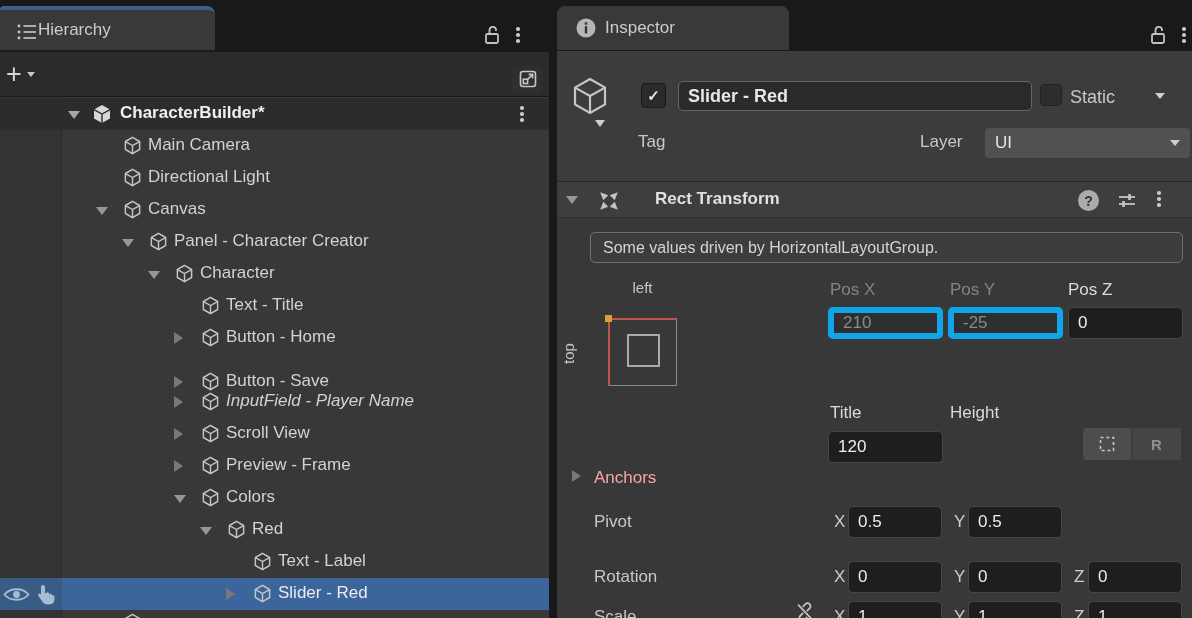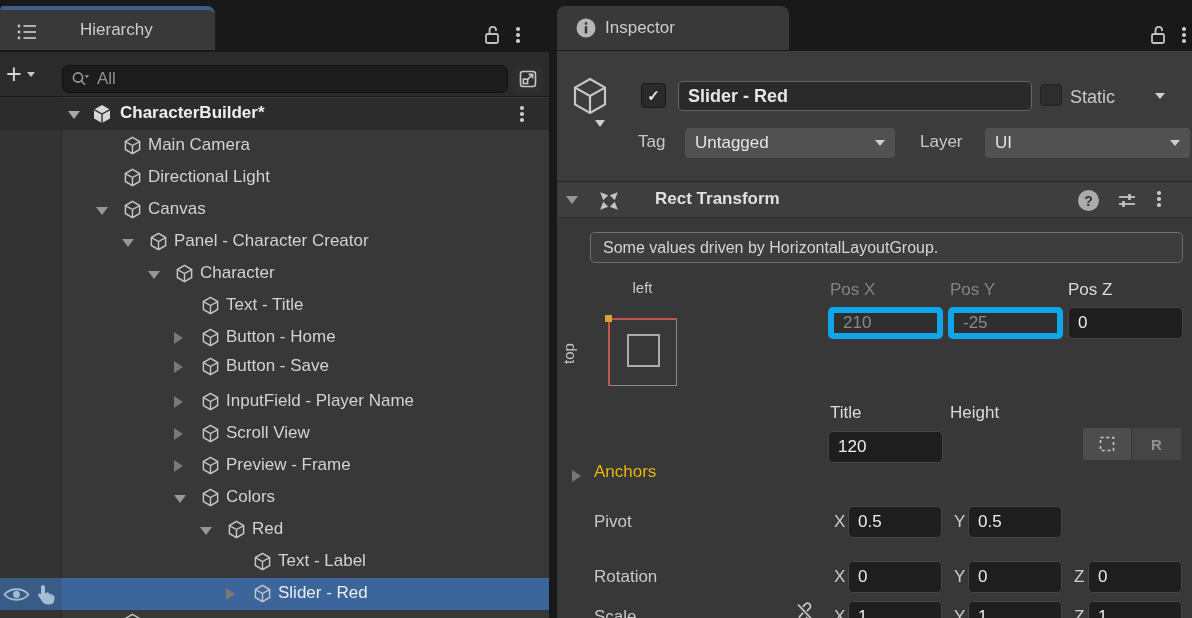--- a/index.html
+++ b/index.html
@@ -10,21 +10,21 @@
   .abs{position:absolute;}
   .kebab{display:flex;flex-direction:column;gap:2.5px;align-items:center;}
   .kebab i{width:3.5px;height:3.5px;border-radius:50%;background:#C8C8C8;}
   .caret{width:0;height:0;border-left:5px solid transparent;border-right:5px solid transparent;border-top:6px solid #CFCFCF;}
   .tri-open{width:0;height:0;border-left:6.5px solid transparent;border-right:6.5px solid transparent;border-top:8px solid #979797;}
   .tri-closed{width:0;height:0;border-top:6px solid transparent;border-bottom:6px solid transparent;border-left:9px solid #787878;}
 
   
   .hpanel{position:absolute;left:0;top:0;width:549px;height:618px;background:#191919;}
   .htab{position:absolute;left:0;top:6px;width:215px;height:44px;background:#393939;
-        border-top:4px solid #3D5E86;border-radius:4px 8px 0 0;display:flex;align-items:center;padding-left:42px;}
+        border-top:4px solid #3D5E86;border-radius:4px 8px 0 0;display:flex;align-items:center;}
   .tab-label{font-size:17px;color:#CCCCCC;margin-left:8px;}
   .tabbar-icons{position:absolute;top:24px;display:flex;align-items:center;gap:14px;}
   .toolbar{position:absolute;left:0;top:50px;width:549px;height:46px;background:#2B2B2B;border-top:2px solid #191919;}
   .plusbtn{position:absolute;left:6px;top:6px;width:44px;height:32px;display:flex;align-items:center;gap:5px;color:#D5D5D5;}
   .plusbtn .p{font-size:27px;line-height:26px;font-weight:400;}
   .plusbtn .c{width:0;height:0;border-left:4.5px solid transparent;border-right:4.5px solid transparent;border-top:5.5px solid #C8C8C8;}
   .searchfield{position:absolute;left:62px;top:13px;width:446px;height:28px;background:#1C1C1C;
                border:1px solid #101010;border-radius:7px;display:flex;align-items:center;padding-left:8px;}
   .searchfield .ph{color:#8F8F8F;font-size:17px;margin-left:6px;}
   .winbtn{position:absolute;left:512px;top:13px;width:31px;height:28px;background:#2F2F2F;border-radius:6px;
@@ -109,28 +109,20 @@
           <i></i>
           <i></i>
           <i></i>
         </div>
     </div>
     <div class="toolbar">
       <div class="plusbtn">
         <span class="p">+</span>
         <span class="c"></span>
       </div>
-      <div class="searchfield">
-        <svg width="20" height="18" viewBox="0 0 20 18">
-          <circle cx="7" cy="7.5" r="4.6" stroke="#9A9A9A" stroke-width="1.6" fill="none"></circle>
-          <line x1="10.5" y1="11" x2="14" y2="14.8" stroke="#9A9A9A" stroke-width="1.6"></line>
-          <polygon points="13.6,5.2 18.2,5.2 15.9,8" fill="#9A9A9A"></polygon>
-        </svg>
-        <span class="ph">All</span>
-      </div>
       <div class="winbtn">
         <svg width="22" height="22" viewBox="0 0 22 22">
           <g stroke="#C6C6C6" stroke-width="1.6" fill="none">
             <rect x="3.5" y="3.5" width="15" height="15" rx="2.5"></rect>
             <rect x="6.3" y="11.2" width="4.3" height="4.3"></rect>
             <path d="M10 12 L15.6 6.4 M11.6 6.4 H15.6 V10.4"></path>
           </g>
         </svg>
       </div>
     </div>
@@ -199,35 +191,35 @@
             <span class="lbl" style="left: 226px;">Text - Title</span>
           </div>
           <div class="trow" style="top: 225px;">
             <span class="abs tri-closed" style="left: 174px; top: 10px;"></span>
             <span class="abs" style="left: 201px; top: 6px;"><svg width="19" height="19" viewBox="0 0 20 20">
                 <path d="M10 1.5 L17.5 5.8 V14.2 L10 18.5 L2.5 14.2 V5.8 Z" stroke="#C6C6C6" stroke-width="1.5" fill="none"></path>
                 <path d="M2.5 5.8 L10 10 L17.5 5.8 M10 10 V18.5" stroke="#C6C6C6" stroke-width="1.5" fill="none"></path>
               </svg></span>
             <span class="lbl" style="left: 226px;">Button - Home</span>
           </div>
-          <div class="trow" style="top: 254px; text-decoration: underline;">
+          <div class="trow" style="top: 269px; text-decoration: underline;">
             <span class="abs tri-closed" style="left: 174px; top: 10px;"></span>
             <span class="abs" style="left: 201px; top: 6px;"><svg width="19" height="19" viewBox="0 0 20 20">
                 <path d="M10 1.5 L17.5 5.8 V14.2 L10 18.5 L2.5 14.2 V5.8 Z" stroke="#C6C6C6" stroke-width="1.5" fill="none"></path>
                 <path d="M2.5 5.8 L10 10 L17.5 5.8 M10 10 V18.5" stroke="#C6C6C6" stroke-width="1.5" fill="none"></path>
               </svg></span>
             <span class="lbl" style="left: 226px;">Button - Save</span>
           </div>
           <div class="trow" style="top: 289px;">
             <span class="abs tri-closed" style="left: 174px; top: 10px;"></span>
             <span class="abs" style="left: 201px; top: 6px;"><svg width="19" height="19" viewBox="0 0 20 20">
                 <path d="M10 1.5 L17.5 5.8 V14.2 L10 18.5 L2.5 14.2 V5.8 Z" stroke="#C6C6C6" stroke-width="1.5" fill="none"></path>
                 <path d="M2.5 5.8 L10 10 L17.5 5.8 M10 10 V18.5" stroke="#C6C6C6" stroke-width="1.5" fill="none"></path>
               </svg></span>
-            <span class="lbl" style="left: 226px;">InputField - Player Name</span>
+            <span class="lbl" style="left: 226px; font-style: italic;">InputField - Player Name</span>
           </div>
           <div class="trow" style="top: 321px;">
             <span class="abs tri-closed" style="left: 174px; top: 10px;"></span>
             <span class="abs" style="left: 201px; top: 6px;"><svg width="19" height="19" viewBox="0 0 20 20">
                 <path d="M10 1.5 L17.5 5.8 V14.2 L10 18.5 L2.5 14.2 V5.8 Z" stroke="#C6C6C6" stroke-width="1.5" fill="none"></path>
                 <path d="M2.5 5.8 L10 10 L17.5 5.8 M10 10 V18.5" stroke="#C6C6C6" stroke-width="1.5" fill="none"></path>
               </svg></span>
             <span class="lbl" style="left: 226px;">Scroll View</span>
           </div>
           <div class="trow" style="top: 353px;">
@@ -324,24 +316,20 @@
         <span>✓</span>
       </div>
       <div class="namefield">
         <span>Slider - Red</span>
       </div>
       <div class="staticbox"></div>
       <span class="ilabel" style="left:513px;top:36px;font-size:18px;">Static</span>
       <span class="abs caret" style="left:598px;top:42px;"></span>
 
       <span class="ilabel" style="left:81px;top:81px;">Tag</span>
-      <div class="dropdown" style="left:128px;top:77px;width:210px;">
-        <span>Untagged</span>
-        <span class="caret"></span>
-      </div>
       <span class="ilabel" style="left:363px;top:81px;">Layer</span>
       <div class="dropdown" style="left:428px;top:77px;width:205px;">
         <span>UI</span>
         <span class="caret"></span>
       </div>
 
       <div class="comp-header">
         <span class="abs tri-open" style="left:9px;top:14px;"></span>
         <svg class="abs" style="left:41px;top:8px;" width="22" height="22" viewBox="0 0 20 20">
           <g fill="#C4C4C4">
@@ -407,21 +395,21 @@
             <svg width="22" height="22" viewBox="0 0 22 22">
               <rect x="4.5" y="4.5" width="13" height="13" stroke="#C8C8C8" stroke-width="1.6" fill="none" stroke-dasharray="3 2.8"></rect>
             </svg>
           </div>
           <div class="b2">
             <span>R</span>
           </div>
         </div>
 
         <span class="abs tri-closed" style="left:15px;top:252px;"></span>
-        <span class="ilabel" style="left:37px;top:244px;color:#eab308;">Anchors</span>
+        <span class="ilabel" style="left:37px;top:250px;color:#fca5a5;">Anchors</span>
 
         <span class="ilabel" style="left:37px;top:294px;">Pivot</span>
         <span class="axis" style="left:277px;top:294px;">X</span>
         <div class="field on" style="left:291px;top:288px;width:94px;">
           <span>0.5</span>
         </div>
         <span class="axis" style="left:397px;top:294px;">Y</span>
         <div class="field on" style="left:411px;top:288px;width:94px;">
           <span>0.5</span>
         </div>

